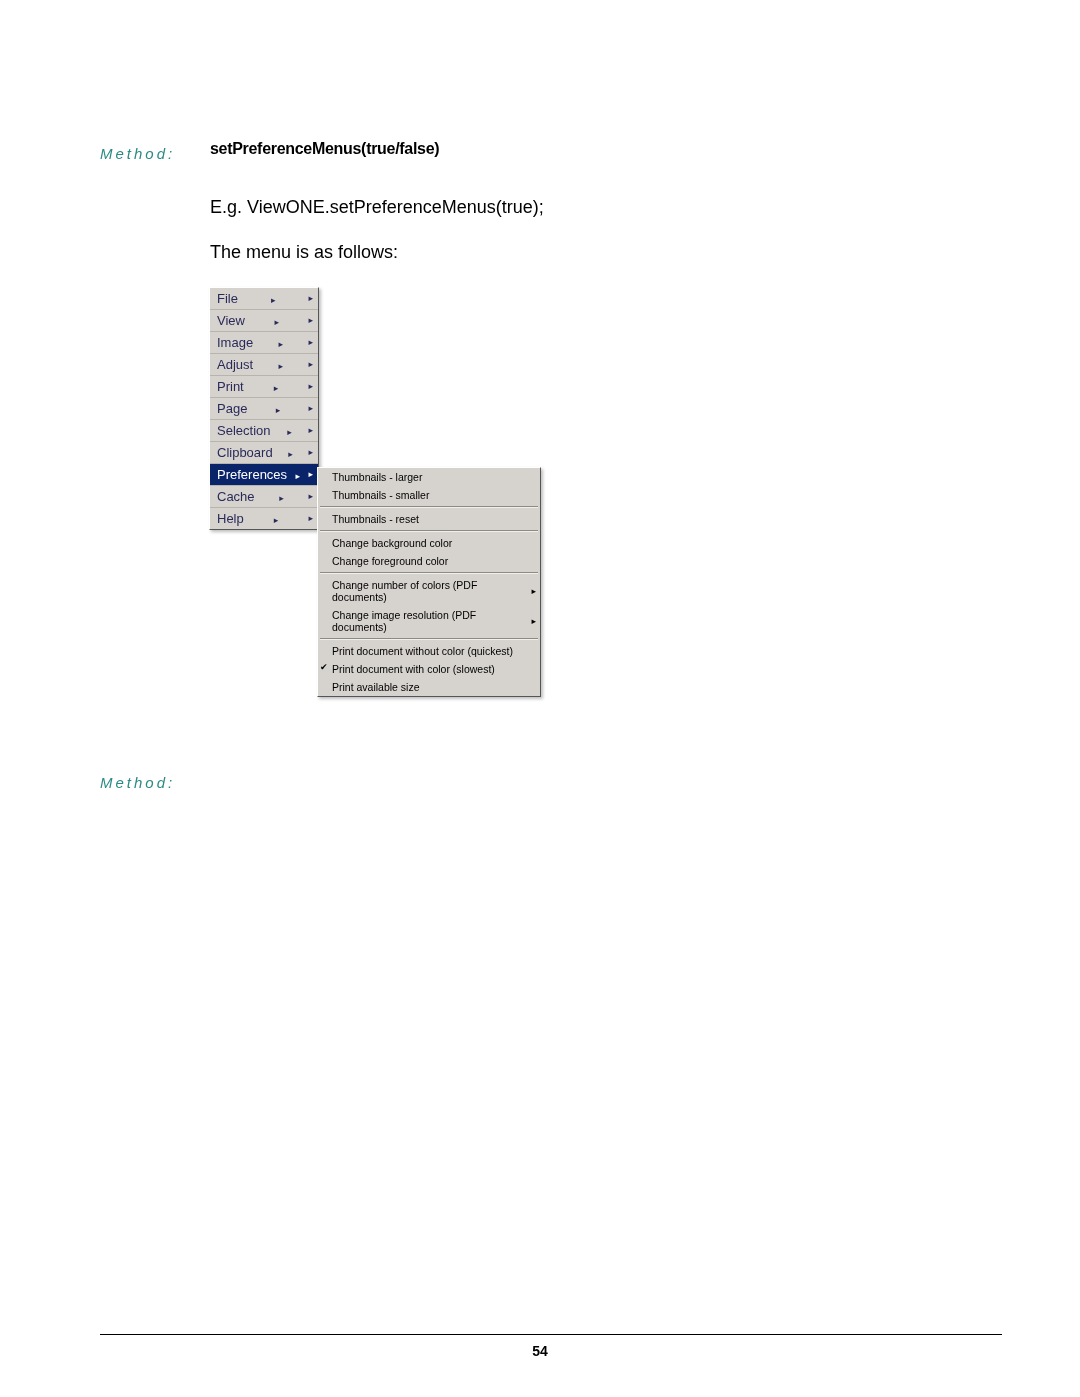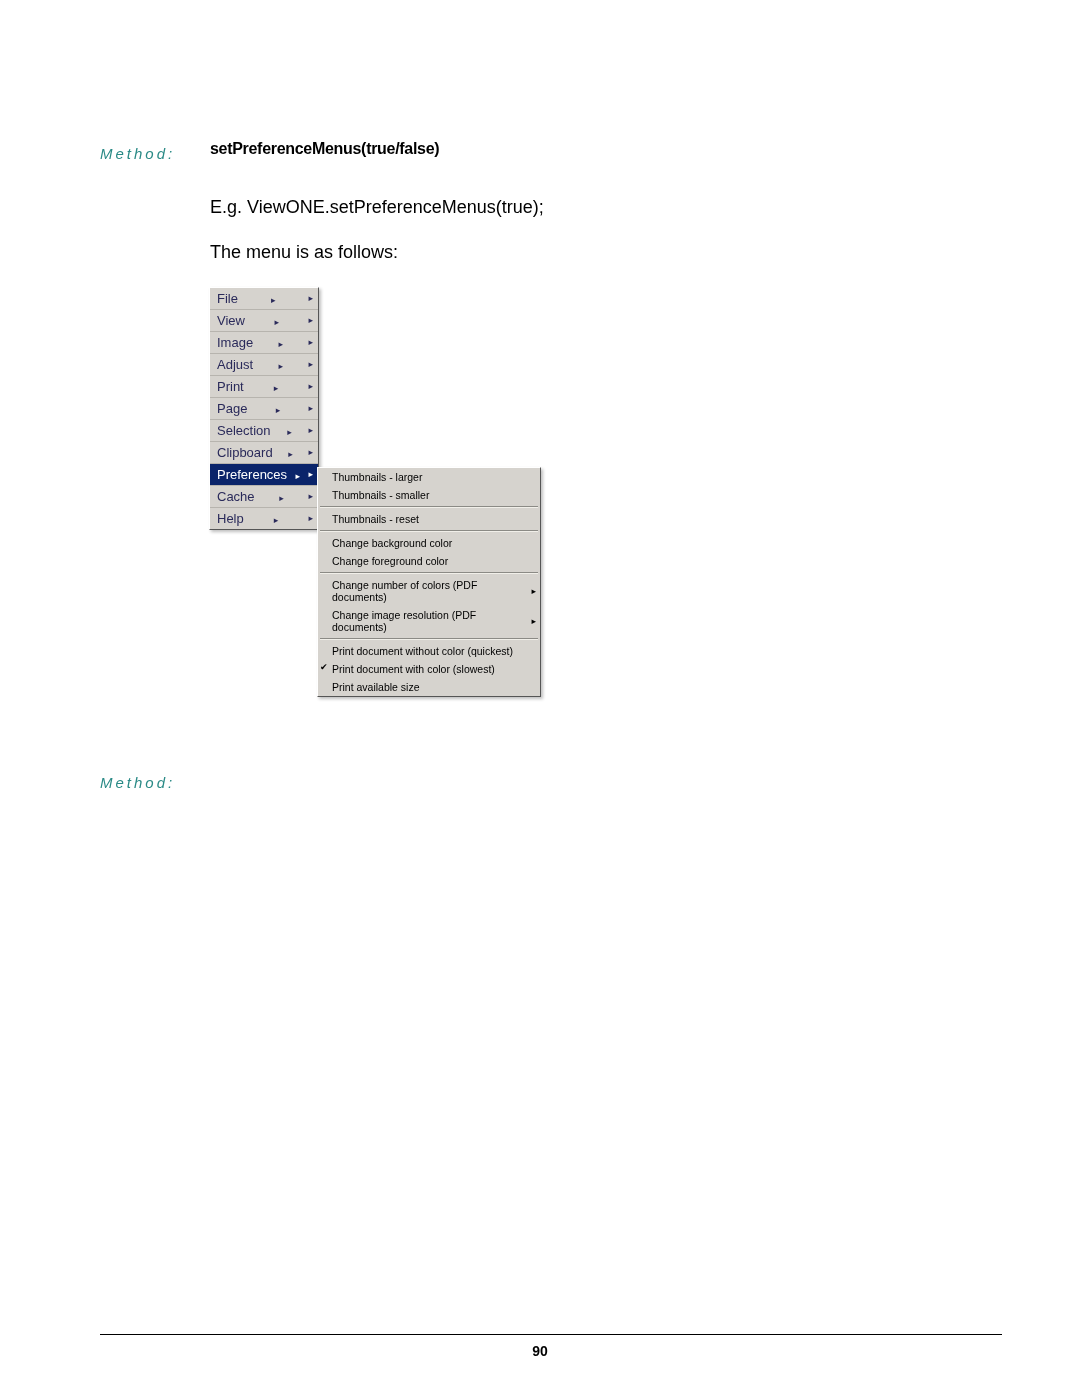--- a/index.html
+++ b/index.html
@@ -233,14 +233,14 @@
         <div class="mi2">
             <span>Print available size</span>
           </div>
       </div>
     </div>
   </div>
 
   <div class="label-col" style="top:774px">Method:</div>
 
   <div class="hr"></div>
-  <div class="pagenum">90</div>
+  <div class="pagenum">54</div>
 </div>
 
 </body></html>

